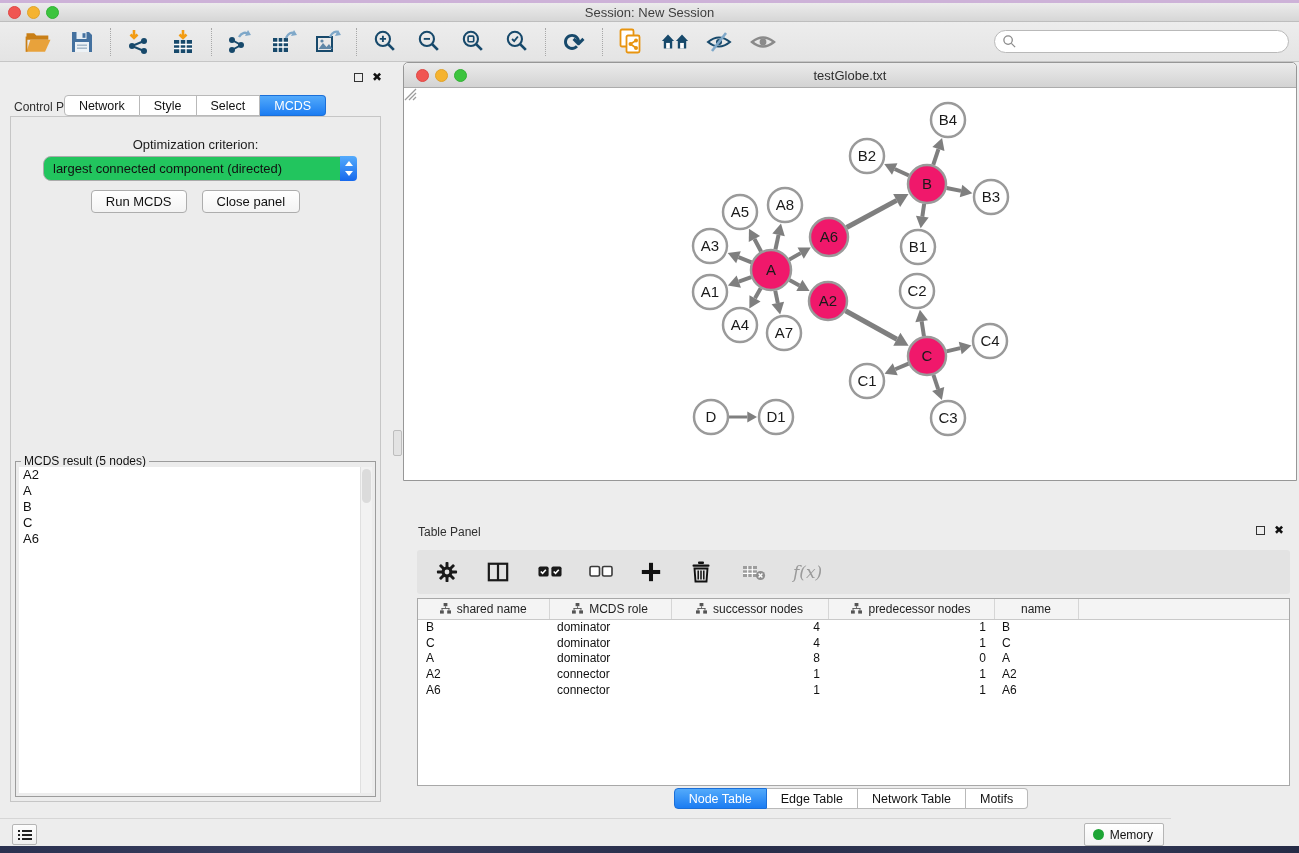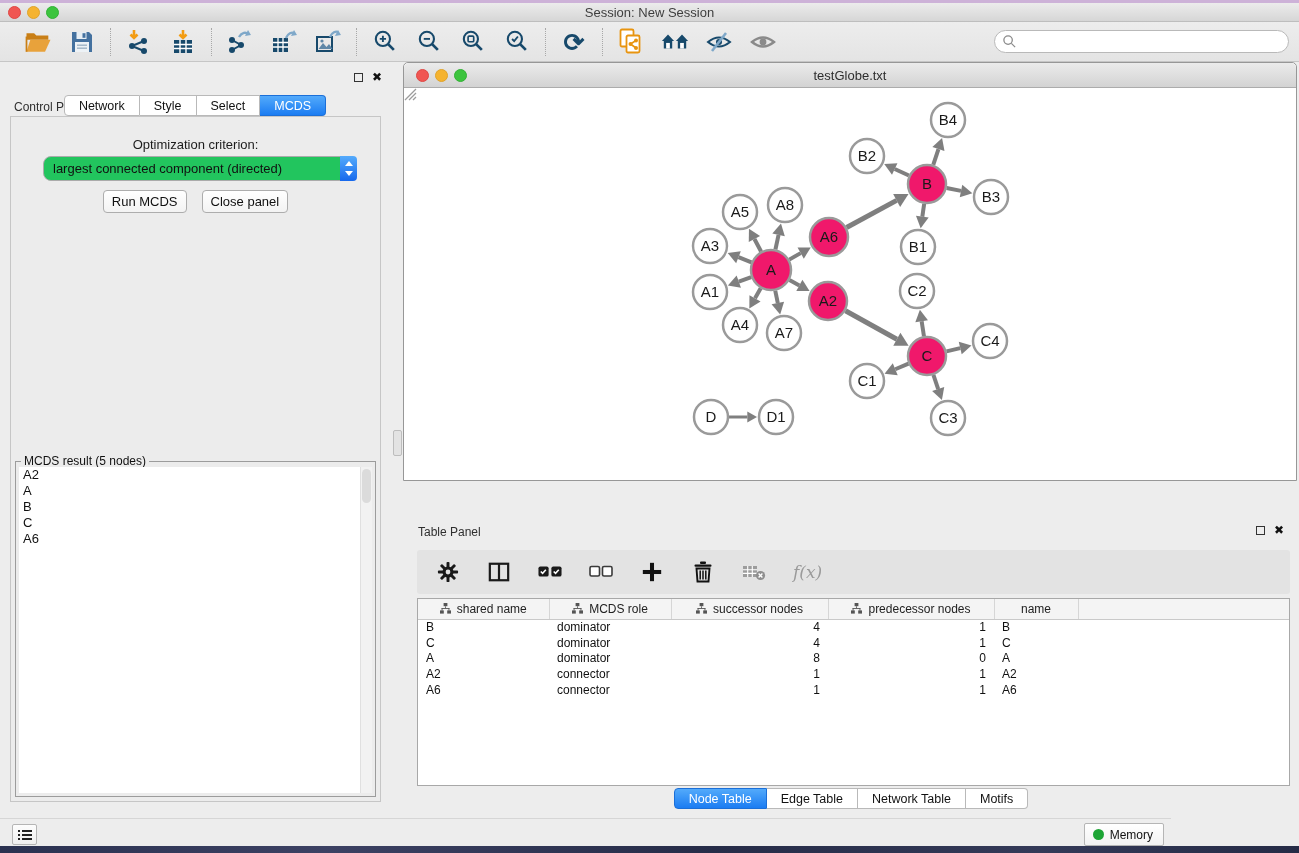--- a/index.html
+++ b/index.html
@@ -69,21 +69,21 @@
   .sel-stepper {
     width:17px; height:25px; margin:-1px -1px -1px 0; border-radius:0 4px 4px 0;
     background:linear-gradient(#55ABFC,#1668EC); position:relative;
   }
   .sel-stepper i { position:absolute; left:4.5px; width:0; height:0; border-left:4px solid transparent; border-right:4px solid transparent; }
   .sel-stepper .up { top:5px; border-bottom:5px solid #fff; }
   .sel-stepper .dn { bottom:5px; border-top:5px solid #fff; }
   .cp-buttons { position:absolute; left:0; right:0; top:73px; display:flex; justify-content:center; gap:15px; }
   .btn {
     background:linear-gradient(#FFFFFF,#F3F3F3); border:1px solid #ADADAD; border-radius:4px;
-    font-size:13px; color:#111; padding:3px 8px; height:23px; cursor:default; font-family:"Liberation Sans",sans-serif;
+    font-size:13px; color:#111; padding:3px 14px; height:23px; cursor:default; font-family:"Liberation Sans",sans-serif;
   }
   .result-box {
     position:absolute; left:4px; right:4px; top:344px; bottom:4px;
     border:1px solid #9C9C9C; 
   }
   .result-legend {
     position:absolute; left:5px; top:-8px; background:#ECECEC; padding:0 3px; font-size:12px; color:#111;
   }
   .result-list {
     position:absolute; left:3px; right:15px; top:5px; bottom:3px; background:#fff; overflow:hidden;
@@ -110,21 +110,21 @@
   .resize-grip { position:absolute; right:2px; bottom:2px; width:13px; height:13px; }
   .v-splitter-handle { position:absolute; left:393px; top:430px; width:9px; height:26px; background:#E3E3E3; border:1px solid #BDBDBD; border-radius:2px; }
   
   .table-panel { position:absolute; left:403px; top:519px; width:896px; height:293px; }
   .tp-title { position:absolute; left:15px; top:6px; }
   .tp-ctrls { right:15px; top:6px; }
   .tp-toolbar {
     position:absolute; left:14px; right:9px; top:31px; height:44px;
     background:#E3E3E3; border-radius:3px; display:flex; align-items:center; gap:27px; padding-left:19px;
   }
-  .tp-icon { display:flex; align-items:center; justify-content:center; width:24px; height:24px; cursor:default; }
+  .tp-icon { display:flex; align-items:center; justify-content:flex-start; width:24px; height:24px; cursor:default; }
   .fx-label { font-family:"DejaVu Serif", serif; font-style:italic; font-size:17px; color:#9A9A9A; }
   .tp-table {
     position:absolute; left:14px; right:9px; top:79px; height:188px;
     background:#fff; border:1px solid #A8A8A8; overflow:hidden;
   }
   table.grid { border-collapse:collapse; table-layout:fixed; width:100%; font-size:12px; }
   table.grid th {
     height:20px; background:#F4F4F4; border-bottom:1px solid #C9C9C9; border-right:1px solid #D6D6D6;
     font-weight:normal; color:#222; white-space:nowrap; overflow:hidden;
   }

